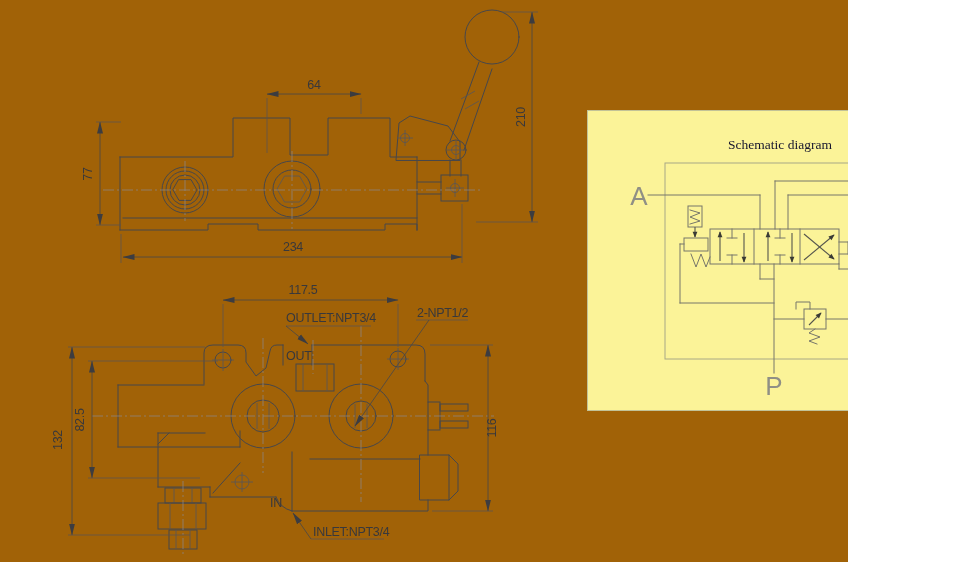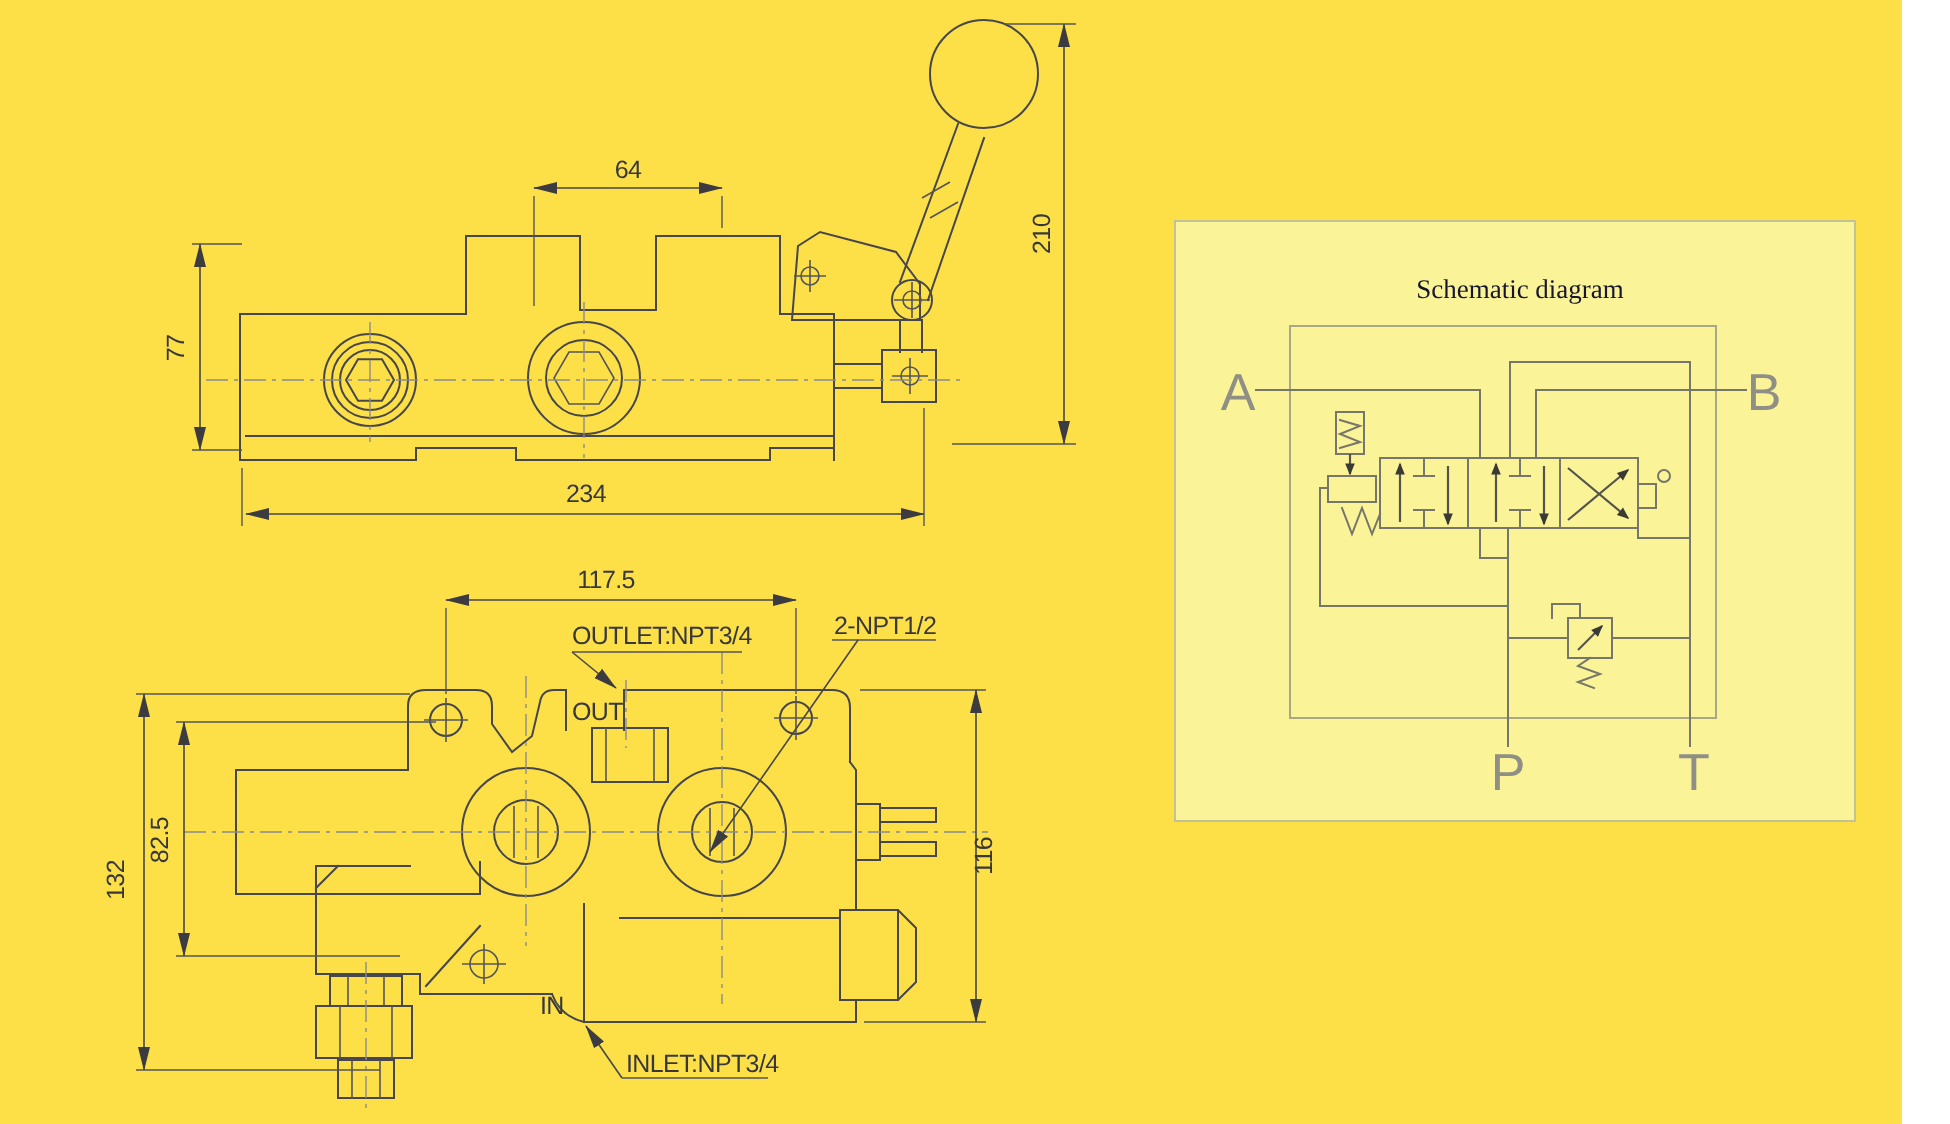--- a/index.html
+++ b/index.html
@@ -1,16 +1,16 @@
 <!DOCTYPE html>
 <html><head>
 <meta charset="utf-8">
 <style>
   html,body{margin:0;padding:0;background:#fff;}
-  #canvas{position:relative;width:951px;height:562px;background:#fde047;overflow:hidden;
+  #canvas{position:relative;width:848px;height:562px;background:#a16207;overflow:hidden;
           font-family:"Liberation Sans",sans-serif;}
   svg{display:block;}
   
   .ln   {stroke:#47474b;stroke-width:1;fill:none;stroke-linecap:square;}
   .thin {stroke:#55555a;stroke-width:.8;fill:none;}
   .cl   {stroke:#8b8b8f;stroke-width:.7;fill:none;stroke-dasharray:11 3 2 3;}
   .dim  {stroke:#46464a;stroke-width:.8;fill:none;marker-start:url(#arr);marker-end:url(#arr);}
   .ext  {stroke:#55555a;stroke-width:.7;fill:none;}
   .leader{stroke:#46464a;stroke-width:.8;fill:none;marker-end:url(#arr);}
   .dtxt {font-family:"Liberation Sans",sans-serif;font-size:12.5px;fill:#38383c;letter-spacing:-.3px;}
@@ -163,21 +163,21 @@
       <line class="dim" x1="92" y1="361" x2="92" y2="478"></line>
       <path class="ext" d="M88,361 L218,361 M88,478 L200,478"></path>
       <text class="dtxt" x="84" y="420" text-anchor="middle" transform="rotate(-90 84 420)">82.5</text>
 
       <line class="dim" x1="488" y1="345" x2="488" y2="511"></line>
       <path class="ext" d="M430,345 L493,345 M432,511 L493,511"></path>
       <text class="dtxt" x="496" y="428" text-anchor="middle" transform="rotate(-90 496 428)">116</text>
     </g>
   </svg>
 
-  <div class="panel" style="background: rgb(251, 243, 152); border-color: rgb(194, 194, 151);">
+  <div class="panel" style="background: rgb(251, 243, 152); border-color: rgb(194, 194, 151); padding-left: 20px;">
     <svg width="339" height="299" viewBox="0 0 339 299">
       <text class="title" x="172" y="38" text-anchor="middle">Schematic diagram</text>
 
       <rect class="sbox" x="57" y="52" width="213" height="196"></rect>
 
       <text class="stxt" x="31" y="94" text-anchor="middle">A</text>
       <text class="stxt" x="294" y="94" text-anchor="middle">B</text>
       <text class="stxt" x="166" y="284" text-anchor="middle">P</text>
       <text class="stxt" x="259" y="284" text-anchor="middle">T</text>
 

